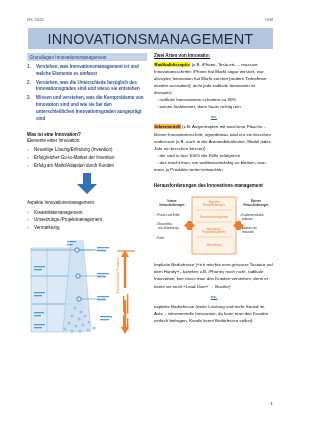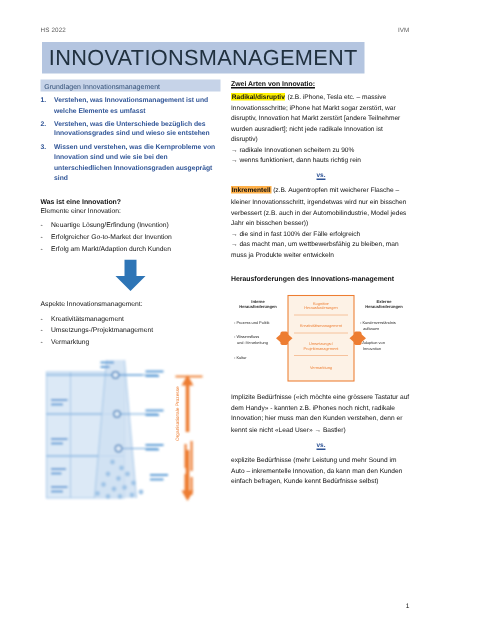--- a/index.html
+++ b/index.html
@@ -13,21 +13,21 @@
 
   
   .runhead{
     position:absolute;left:27px;top:14px;right:27px;height:10px;
     display:flex;justify-content:space-between;align-items:center;
   }
   .runhead span{font-size:4.2px;color:#585858;letter-spacing:.1px;}
 
   
   .title-banner{
-    position:absolute;left:28px;top:28px;width:215px;height:21px;
+    position:absolute;left:28px;top:28px;width:245px;height:21px;
     background:#b4c5e0;
     display:flex;align-items:center;justify-content:center;
   }
   .title-banner .t{
     font-size:14.5px;letter-spacing:.2px;color:#20303f;font-weight:400;
   }
 
   
   .cols{position:absolute;left:27px;top:53px;width:247px;height:360px;display:flex;}
   .col-l{width:120px;position:relative;}

